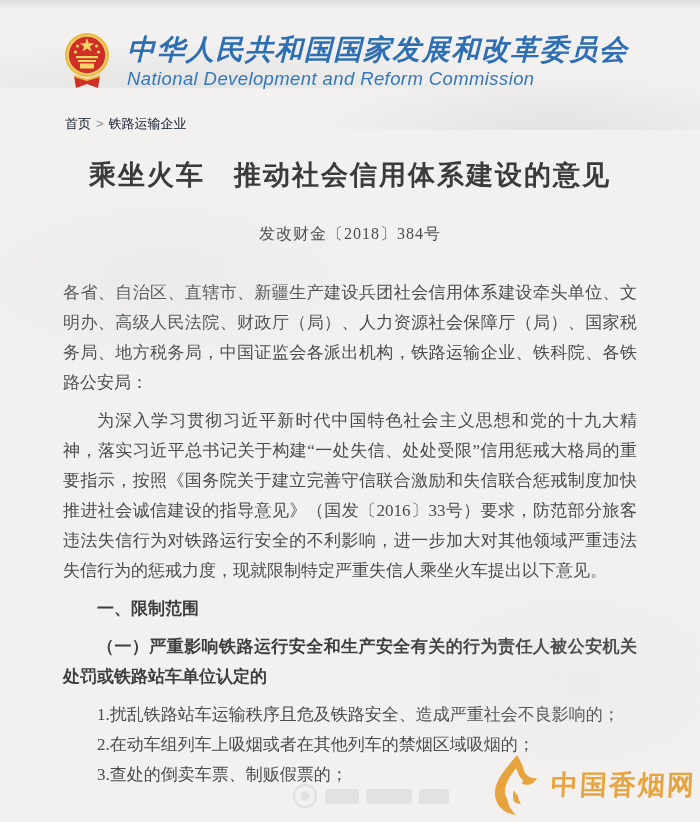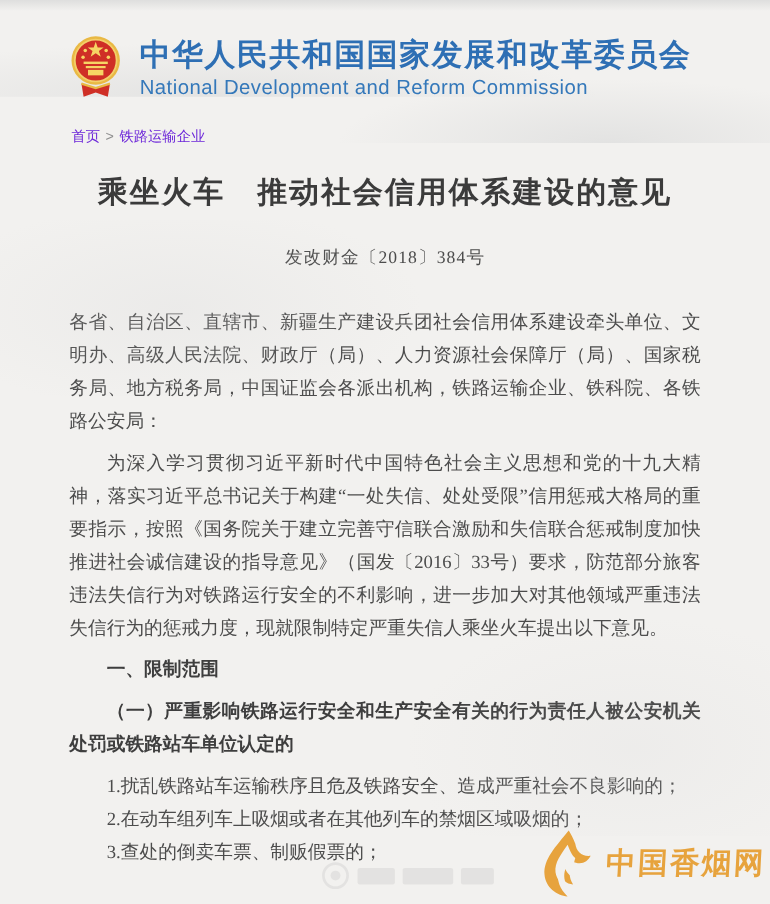--- a/index.html
+++ b/index.html
@@ -22,27 +22,27 @@
   }
   .wash4 { left:300px; top:560px; width:460px; height:200px;
     background:radial-gradient(60% 80% at 60% 60%, rgba(208,208,210,.15), rgba(208,208,210,0) 75%);
   }
   .topband { position:absolute; left:0; top:0; width:700px; height:10px;
     background:linear-gradient(180deg, rgba(185,187,189,.35), rgba(185,187,189,0)); }
 
   
   .header { position:relative; display:flex; align-items:center; padding:22px 0 0 64px; height:80px; }
   .emblem { width:46px; height:60px; flex:0 0 auto; }
-  .org { margin-left:17px; }
+  .org { margin-left:17px;font-style:italic; }
   .org-cn { font-size:28px; font-weight:bold; color:#2e6fb4; letter-spacing:1.5px; line-height:30px; }
   .org-en { font-size:18.5px; color:#3478ba; letter-spacing:.4px; margin-top:3px; }
 
   
   .breadcrumb { margin:13px 0 0 65px; font-size:13px; color:#8f8f8f; }
-  .breadcrumb a { color:#6d28d9; text-decoration:none; cursor:pointer;margin-top:31px; }
+  .breadcrumb a { color:#0f172a; text-decoration:none; cursor:pointer;margin-top:31px; }
   .crumb-sep { margin:0 5px; }
 
   
   .doc { padding:0 63px; font-family:"Liberation Serif","DejaVu Serif",serif; }
   .doc-title { text-align:center; font-size:27px; font-weight:bold; color:#3b3b3b;
     line-height:43px; margin-top:21px; letter-spacing:2px; }
   .doc-number { text-align:center; font-size:16px; color:#4c4c4c; margin-top:27px; letter-spacing:1px; }
   .doc-body { margin-top:33px; font-size:17px; line-height:30px; color:#4c4c4c; text-align:justify; }
   .para { margin:0 0 8px; }
   .para.item { margin:0; }

